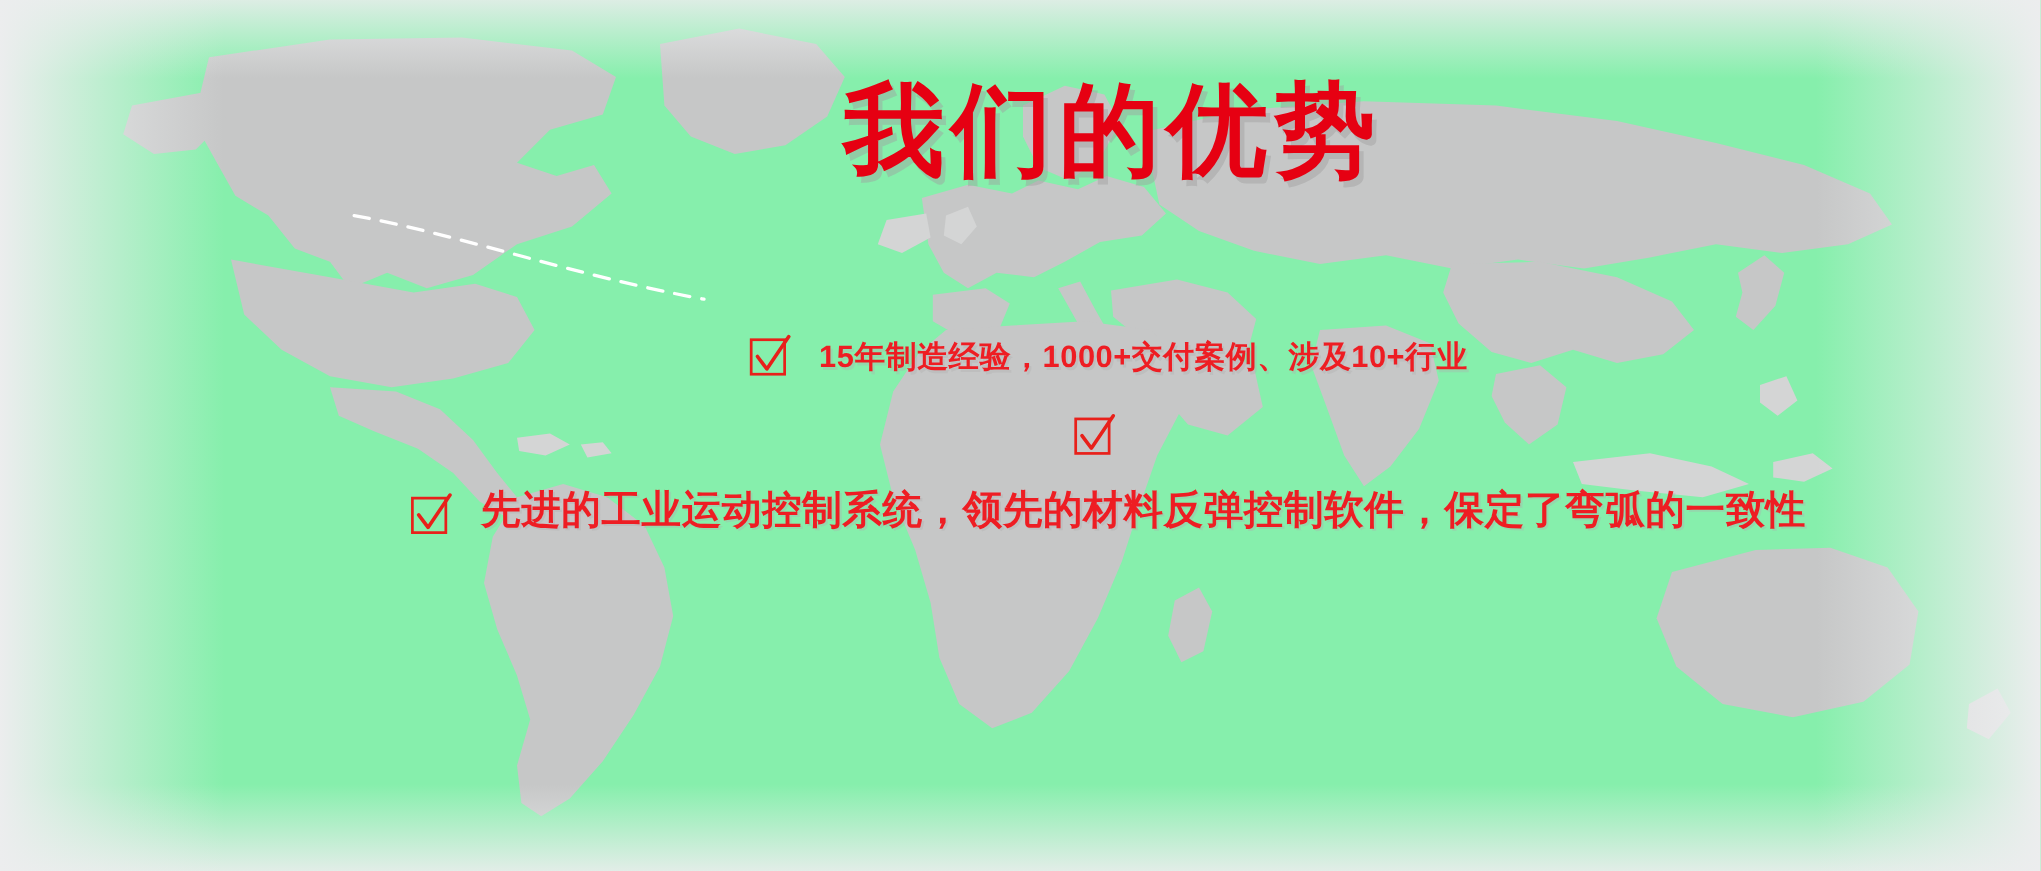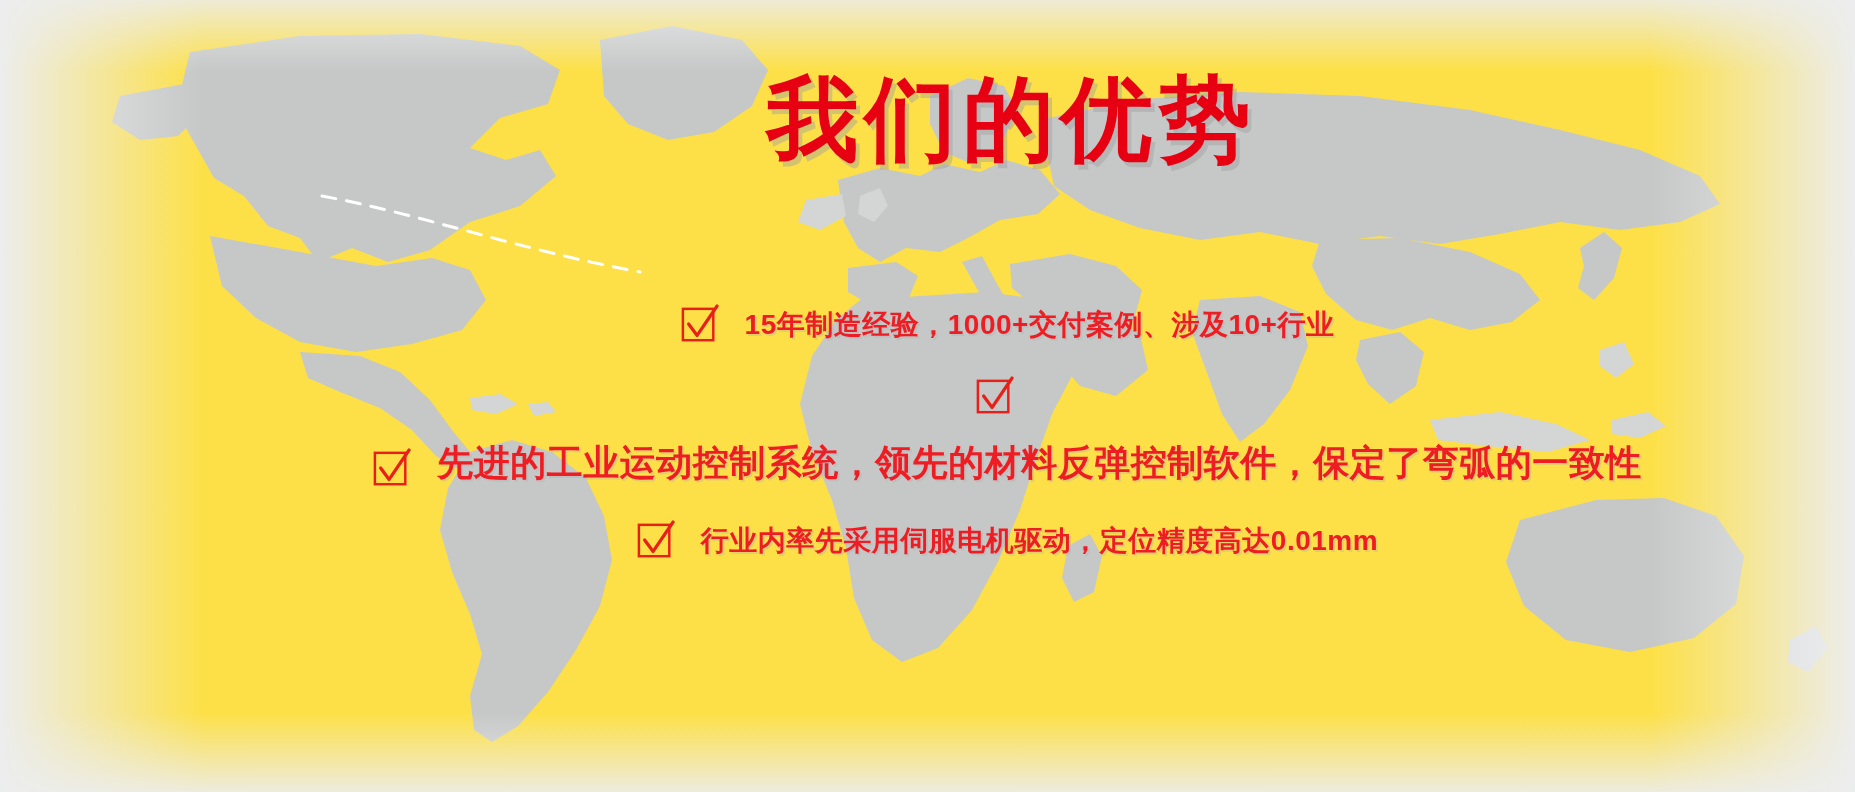--- a/index.html
+++ b/index.html
@@ -8,21 +8,21 @@
     background: #eceded;
   }
   body {
     font-family: "Liberation Sans", "DejaVu Sans", sans-serif;
   }
   #banner {
     position: relative;
     width: 1855px;
     height: 792px;
     overflow: hidden;
-    background: #fde047;
+    background: #86efac;
   }
   
   #map-layer {
     position: absolute;
     inset: 0;
     width: 100%;
     height: 100%;
   }
   #map-layer svg {
     display: block;
@@ -214,26 +214,17 @@
       <div class="bullet b3">
         <span class="check-box">
           <svg viewBox="0 0 40 40">
             <rect class="cb-square" x="2" y="3" width="32" height="33"></rect>
             <path class="cb-tick" d="M8 19 L17 31 L38 0"></path>
           </svg>
         </span>
         <span class="bullet-text">先进的工业运动控制系统，领先的材料反弹控制软件，保定了弯弧的一致性</span>
       </div>
 
-      <div class="bullet b4">
-        <span class="check-box">
-          <svg viewBox="0 0 40 40">
-            <rect class="cb-square" x="2" y="3" width="32" height="33"></rect>
-            <path class="cb-tick" d="M8 19 L17 31 L38 0"></path>
-          </svg>
-        </span>
-        <span class="bullet-text">行业内率先采用伺服电机驱动，定位精度高达0.01mm</span>
-      </div>
 
 
     </div>
   </div>
 </div>
 
 </body></html>

